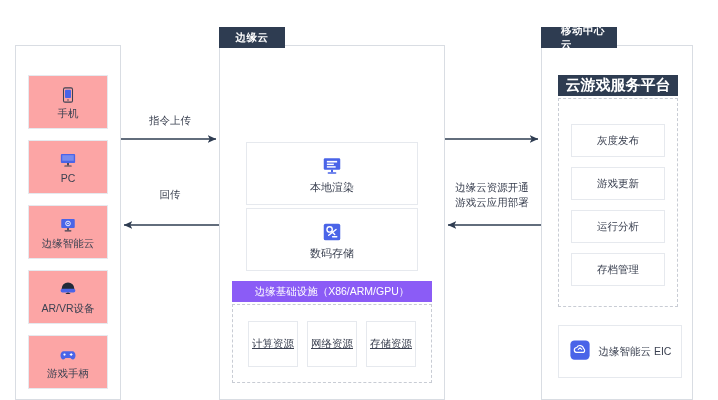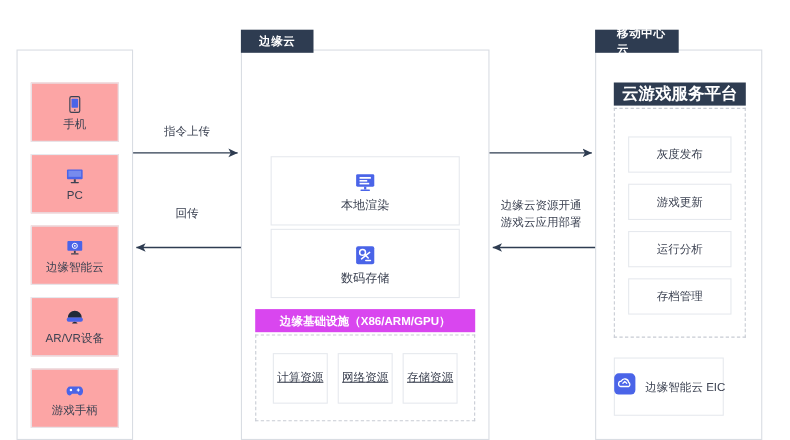--- a/index.html
+++ b/index.html
@@ -56,22 +56,22 @@
     box-sizing:border-box;
     display:flex;flex-direction:column;align-items:center;justify-content:center;
     gap:5px;
   }
   .svc-label{font-size:11px;color:#3c4252;line-height:1;white-space:nowrap;}
   .svc-ico{width:22px;height:22px;display:block;}
 
   
   #infra-header{
     position:absolute;left:232px;top:269px;width:200px;height:21px;
-    background:#d946ef;color:#fff;
-    font-size:10.5px;font-weight:bold;
+    background:#8b5cf6;color:#fff;
+    font-size:10.5px;font-weight:normal;
     display:flex;align-items:center;justify-content:center;
     box-sizing:border-box;white-space:nowrap;
   }
   #infra-body{
     position:absolute;left:232px;top:292px;width:200px;height:79px;
     border:1px dashed #c8ccd4;box-sizing:border-box;
     display:flex;align-items:center;justify-content:center;gap:9px;
   }
   .res-card{
     width:50px;height:46px;border:1px solid #e6e9ee;background:#fff;
@@ -97,21 +97,21 @@
     padding-top:25px;gap:10px;
   }
   .plat-item{
     width:94px;height:33px;border:1px solid #e6e9ee;background:#fff;
     box-sizing:border-box;
     display:flex;align-items:center;justify-content:center;
   }
   .plat-item span{font-size:10.5px;color:#3c4252;white-space:nowrap;}
 
   #eic-card{
-    position:absolute;left:558px;top:313px;width:100px;height:53px;
+    position:absolute;left:558px;top:313px;width:124px;height:53px;
     border:1px solid #e6e9ee;background:#fff;box-sizing:border-box;
     display:flex;align-items:center;justify-content:center;gap:8px;
   }
   #eic-card .eic-label{font-size:10.5px;color:#3c4252;white-space:nowrap;}
 
   
   .arrow-label{
     position:absolute;
     font-size:10.5px;color:#3c4252;
     text-align:center;line-height:1.45;

